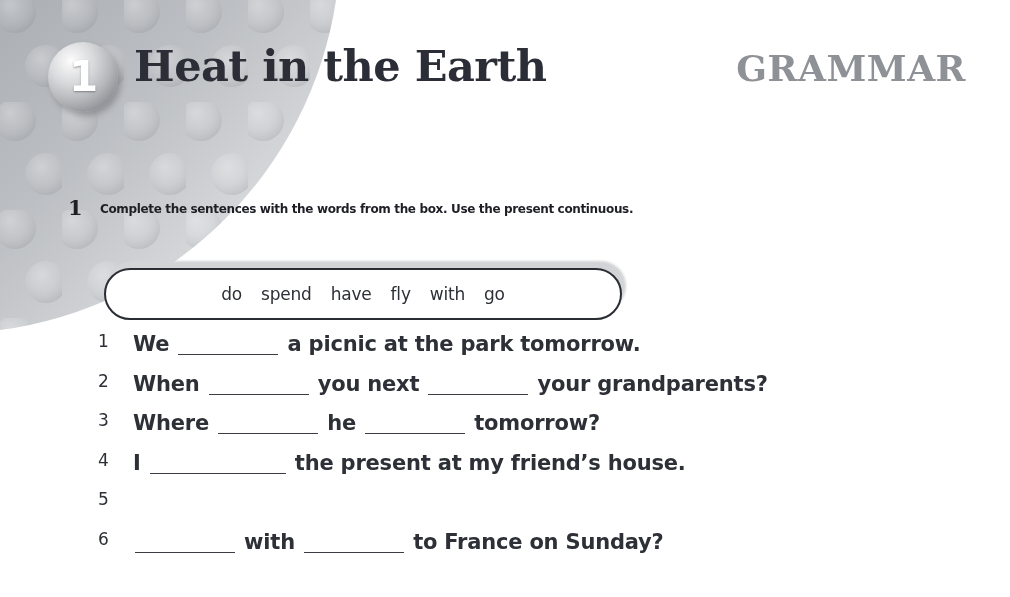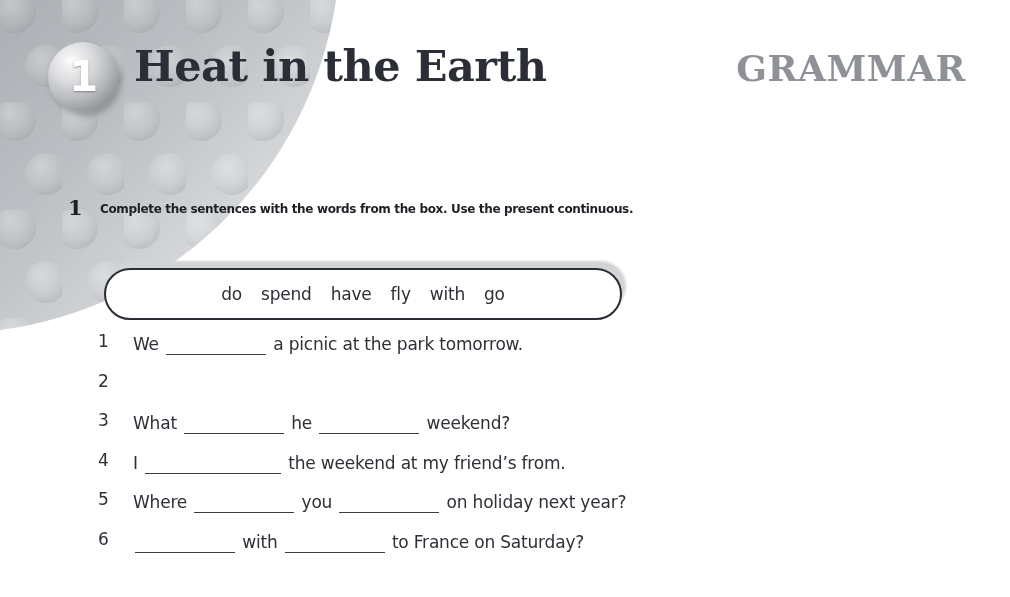--- a/index.html
+++ b/index.html
@@ -208,24 +208,25 @@
     font-family: "DejaVu Sans", sans-serif;
     font-size: 17px;
     color: #2d3036;
     line-height: 26px;
   }
   .sentence-text {
     position: absolute;
     left: 133px;
     top: 0;
     font-family: "DejaVu Sans", sans-serif;
-    font-size: 17px;
+    font-size: 21px;
     color: #2d3036;
     line-height: 26px;
     letter-spacing: -0.2px;
+    font-weight: bold;
   }
   .sentence-text .blank {
     display: inline-block;
     border-bottom: 1.6px solid #3a3d43;
     margin: 0 2px;
     vertical-align: 3px;
   }
   .blank.short { width: 100px; }
   .blank.long  { width: 136px; }
 </style>
@@ -297,33 +298,33 @@
       </div>
     </div>
 
     <div id="sentence-list">
         <div class="sentence-row">
           <div class="sentence-num">1</div>
           <div class="sentence-text"><span>We </span><span class="blank short">&nbsp;</span><span> a picnic at the park tomorrow.</span></div>
         </div>
         <div class="sentence-row">
           <div class="sentence-num">2</div>
+          <div class="sentence-text"><span>When </span><span class="blank short">&nbsp;</span><span> you next </span><span class="blank short">&nbsp;</span><span> your grandparents?</span></div>
         </div>
         <div class="sentence-row">
           <div class="sentence-num">3</div>
-          <div class="sentence-text"><span>What </span><span class="blank short">&nbsp;</span><span> he </span><span class="blank short">&nbsp;</span><span> weekend?</span></div>
+          <div class="sentence-text"><span>Where </span><span class="blank short">&nbsp;</span><span> he </span><span class="blank short">&nbsp;</span><span> tomorrow?</span></div>
         </div>
         <div class="sentence-row">
           <div class="sentence-num">4</div>
-          <div class="sentence-text"><span>I </span><span class="blank long">&nbsp;</span><span> the weekend at my friend’s from.</span></div>
+          <div class="sentence-text"><span>I </span><span class="blank long">&nbsp;</span><span> the present at my friend’s house.</span></div>
         </div>
         <div class="sentence-row">
           <div class="sentence-num">5</div>
-          <div class="sentence-text"><span>Where </span><span class="blank short">&nbsp;</span><span> you </span><span class="blank short">&nbsp;</span><span> on holiday next year?</span></div>
         </div>
         <div class="sentence-row">
           <div class="sentence-num">6</div>
-          <div class="sentence-text"><span class="blank short">&nbsp;</span><span> with </span><span class="blank short">&nbsp;</span><span> to France on Saturday?</span></div>
+          <div class="sentence-text"><span class="blank short">&nbsp;</span><span> with </span><span class="blank short">&nbsp;</span><span> to France on Sunday?</span></div>
         </div>
       </div>
   </div>
 
 </div>
 
 </body></html>

